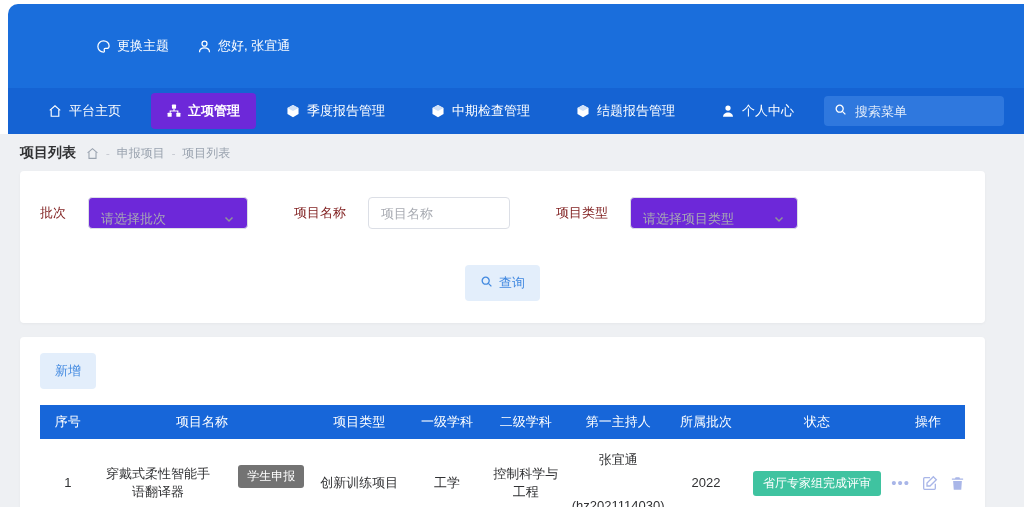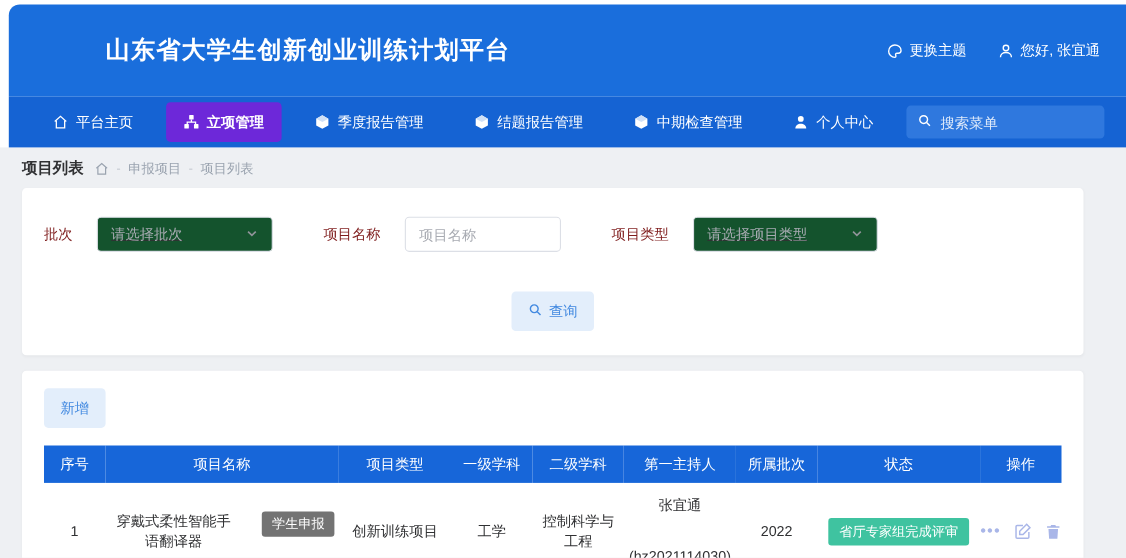--- a/index.html
+++ b/index.html
@@ -64,22 +64,22 @@
   .card {
     background:#fff; border-radius:4px;
     margin:0 39px 14px 20px;
     box-shadow:0 1px 3px rgba(0,0,0,0.04);
   }
   .filter-card { padding:26px 20px 22px 20px; }
   .filter-row { display:flex; align-items:center; }
   .filter-label { color:#7f1d1d; font-size:13px; margin-right:22px; white-space:nowrap; }
   .select-box {
     width:160px; height:32px; border:1px solid #dcdfe6; border-radius:4px;
-    display:flex; align-items:center; justify-content:space-between;
-    padding:0 12px; cursor:pointer; background:#14532d;text-decoration:underline;
+    display:flex; align-items:flex-end; justify-content:space-between;
+    padding:0 12px; cursor:pointer; background:#6d28d9;
   }
   .select-placeholder { color:#a8abb2; font-size:13px; }
   .text-input {
     width:142px; height:32px; border:1px solid #dcdfe6; border-radius:4px;
     padding:0 12px; font-size:13px; color:#303133; outline:none;
     font-family: "Liberation Sans", "DejaVu Sans", sans-serif;
   }
   .text-input::placeholder { color:#a8abb2; }
   .gap-lg { margin-left:46px; }
   .search-btn-row { display:flex; justify-content:center; margin-top:36px; }
@@ -120,21 +120,20 @@
   .op-icon svg { display:block; }
   .ellipsis-icon { font-size:15px; letter-spacing:1px; color:#a9b6e8; line-height:10px; }
   .leader-name { display:block; }
   .leader-id { display:block; word-break:break-all;margin-top:27px; }
 </style>
 </head>
 <body>
 
 <div class="top-wrap">
   <header class="app-header">
-    <div class="app-title">山东省大学生创新创业训练计划平台</div>
     <div class="header-right">
       <div class="header-action">
         <span>
           <svg width="15" height="15" viewBox="0 0 24 24" fill="none" stroke="#fff" stroke-width="2">
             <path d="M12 21c-5 0-9-4-9-9s4-9 9-9 9 3.5 9 8c0 3-2 4-4 4h-2c-1.2 0-2 .8-2 2 0 1 .6 1.4.6 2.2 0 1-.7 1.8-1.6 1.8z"></path>
           </svg>
         </span>
         <span>更换主题</span>
       </div>
       <div class="header-action">
@@ -179,30 +178,30 @@
       </span>
       <span>季度报告管理</span>
     </div>
     <div class="nav-item">
       <span>
         <svg width="14" height="14" viewBox="0 0 24 24" fill="#fff">
           <path d="M12 1.5l9.5 5.2v10.6L12 22.5l-9.5-5.2V6.7z"></path>
           <path d="M12 1.5l9.5 5.2L12 12 2.5 6.7z" fill="#cfe0f7"></path>
         </svg>
       </span>
-      <span>结题报告管理</span>
+      <span>中期检查管理</span>
     </div>
     <div class="nav-item">
       <span>
         <svg width="14" height="14" viewBox="0 0 24 24" fill="#fff">
           <path d="M12 1.5l9.5 5.2v10.6L12 22.5l-9.5-5.2V6.7z"></path>
           <path d="M12 1.5l9.5 5.2L12 12 2.5 6.7z" fill="#cfe0f7"></path>
         </svg>
       </span>
-      <span>中期检查管理</span>
+      <span>结题报告管理</span>
     </div>
     <div class="nav-item">
       <span>
         <svg width="14" height="14" viewBox="0 0 24 24" fill="#fff">
           <circle cx="12" cy="7" r="4.5"></circle>
             <path d="M3.5 22c0-4.7 3.8-7.5 8.5-7.5s8.5 2.8 8.5 7.5z"></path>
         </svg>
       </span>
       <span>个人中心</span>
     </div>

